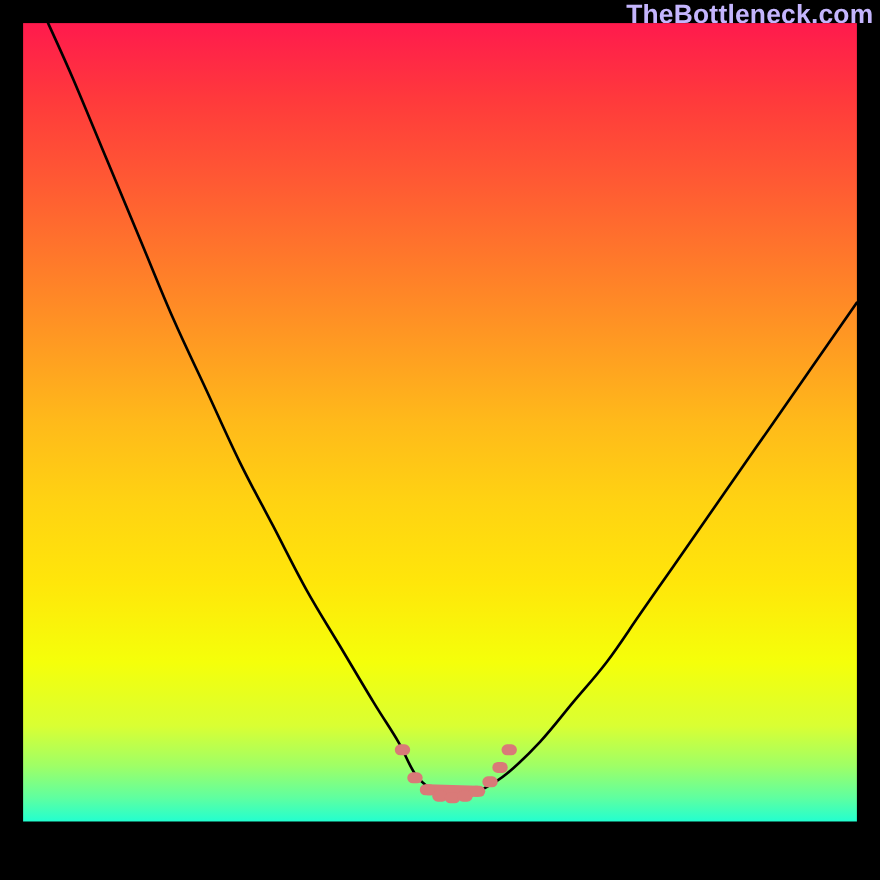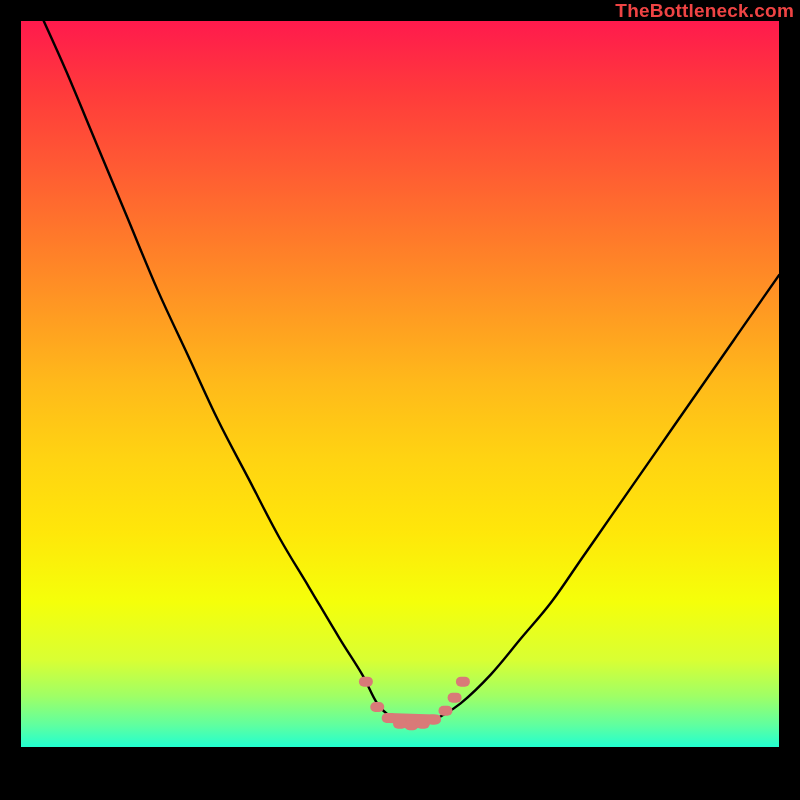--- a/index.html
+++ b/index.html
@@ -52,22 +52,22 @@
     position: absolute;
     left: 0;
     top: 0;
     width: 758px;
     height: 758px;
   }
   .watermark {
     position: absolute;
     top: 0px;
     right: 6px;
-    color: #ef4444;
-    font-size: 19px;
+    color: #c4b5fd;
+    font-size: 24px;
     font-weight: 600;
     letter-spacing: 0.2px;
   }
 </style>
 </head>
 <body>
 
 <div class="watermark">TheBottleneck.com</div>
 
 <div class="frame">

